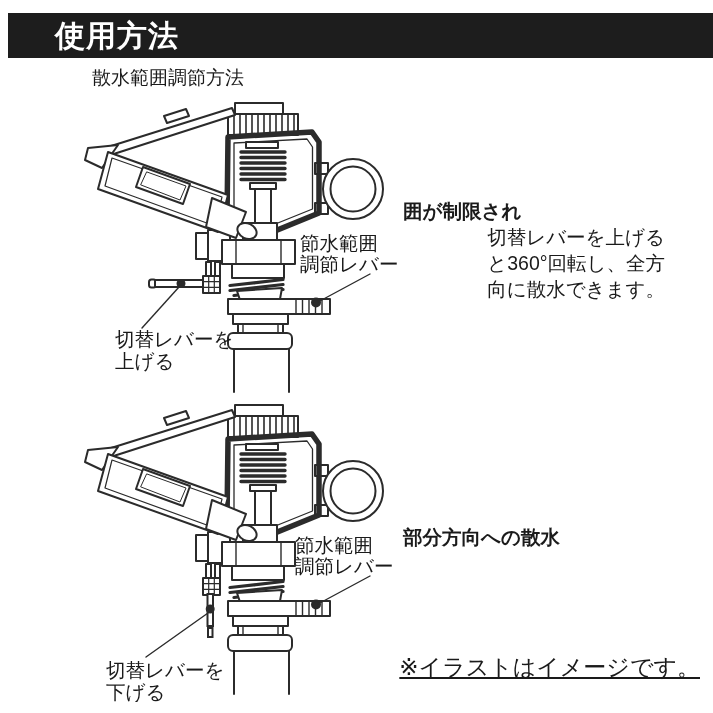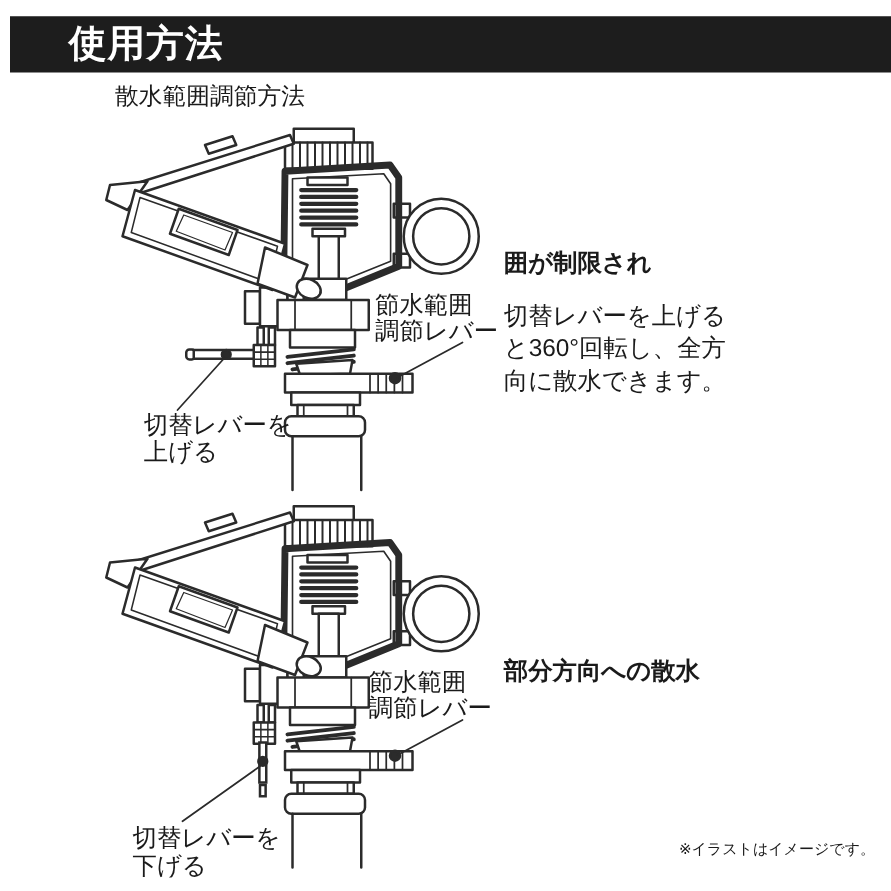--- a/index.html
+++ b/index.html
@@ -29,25 +29,25 @@
   .sec-heading{
     position:absolute;left:403px;font-size:19.5px;font-weight:bold;line-height:22px;
   }
   #sec1-heading{top:200px;}
   #sec2-heading{top:499px;margin-top:27px;}
 
   .sec-body{
     position:absolute;left:403px;width:262px;
     font-size:19.5px;white-space:pre-line;
   }
-  #sec1-body{top:240px;line-height:26px;}
+  #sec1-body{top:224px;line-height:26px;text-align:right;}
   #sec2-body{top:527px;line-height:23px;}
 
   .footer-note{
-    position:absolute;top:671px;right:13px;font-size:12px;
+    position:absolute;top:652px;right:13px;font-size:23px;text-decoration:underline;
   }
 
   svg text{font-size:19.5px;fill:#1a1a1a;}
   .defs-holder{position:absolute;width:0;height:0;overflow:hidden;}
 </style>
 </head>
 <body>
 
 <div class="page">
 

